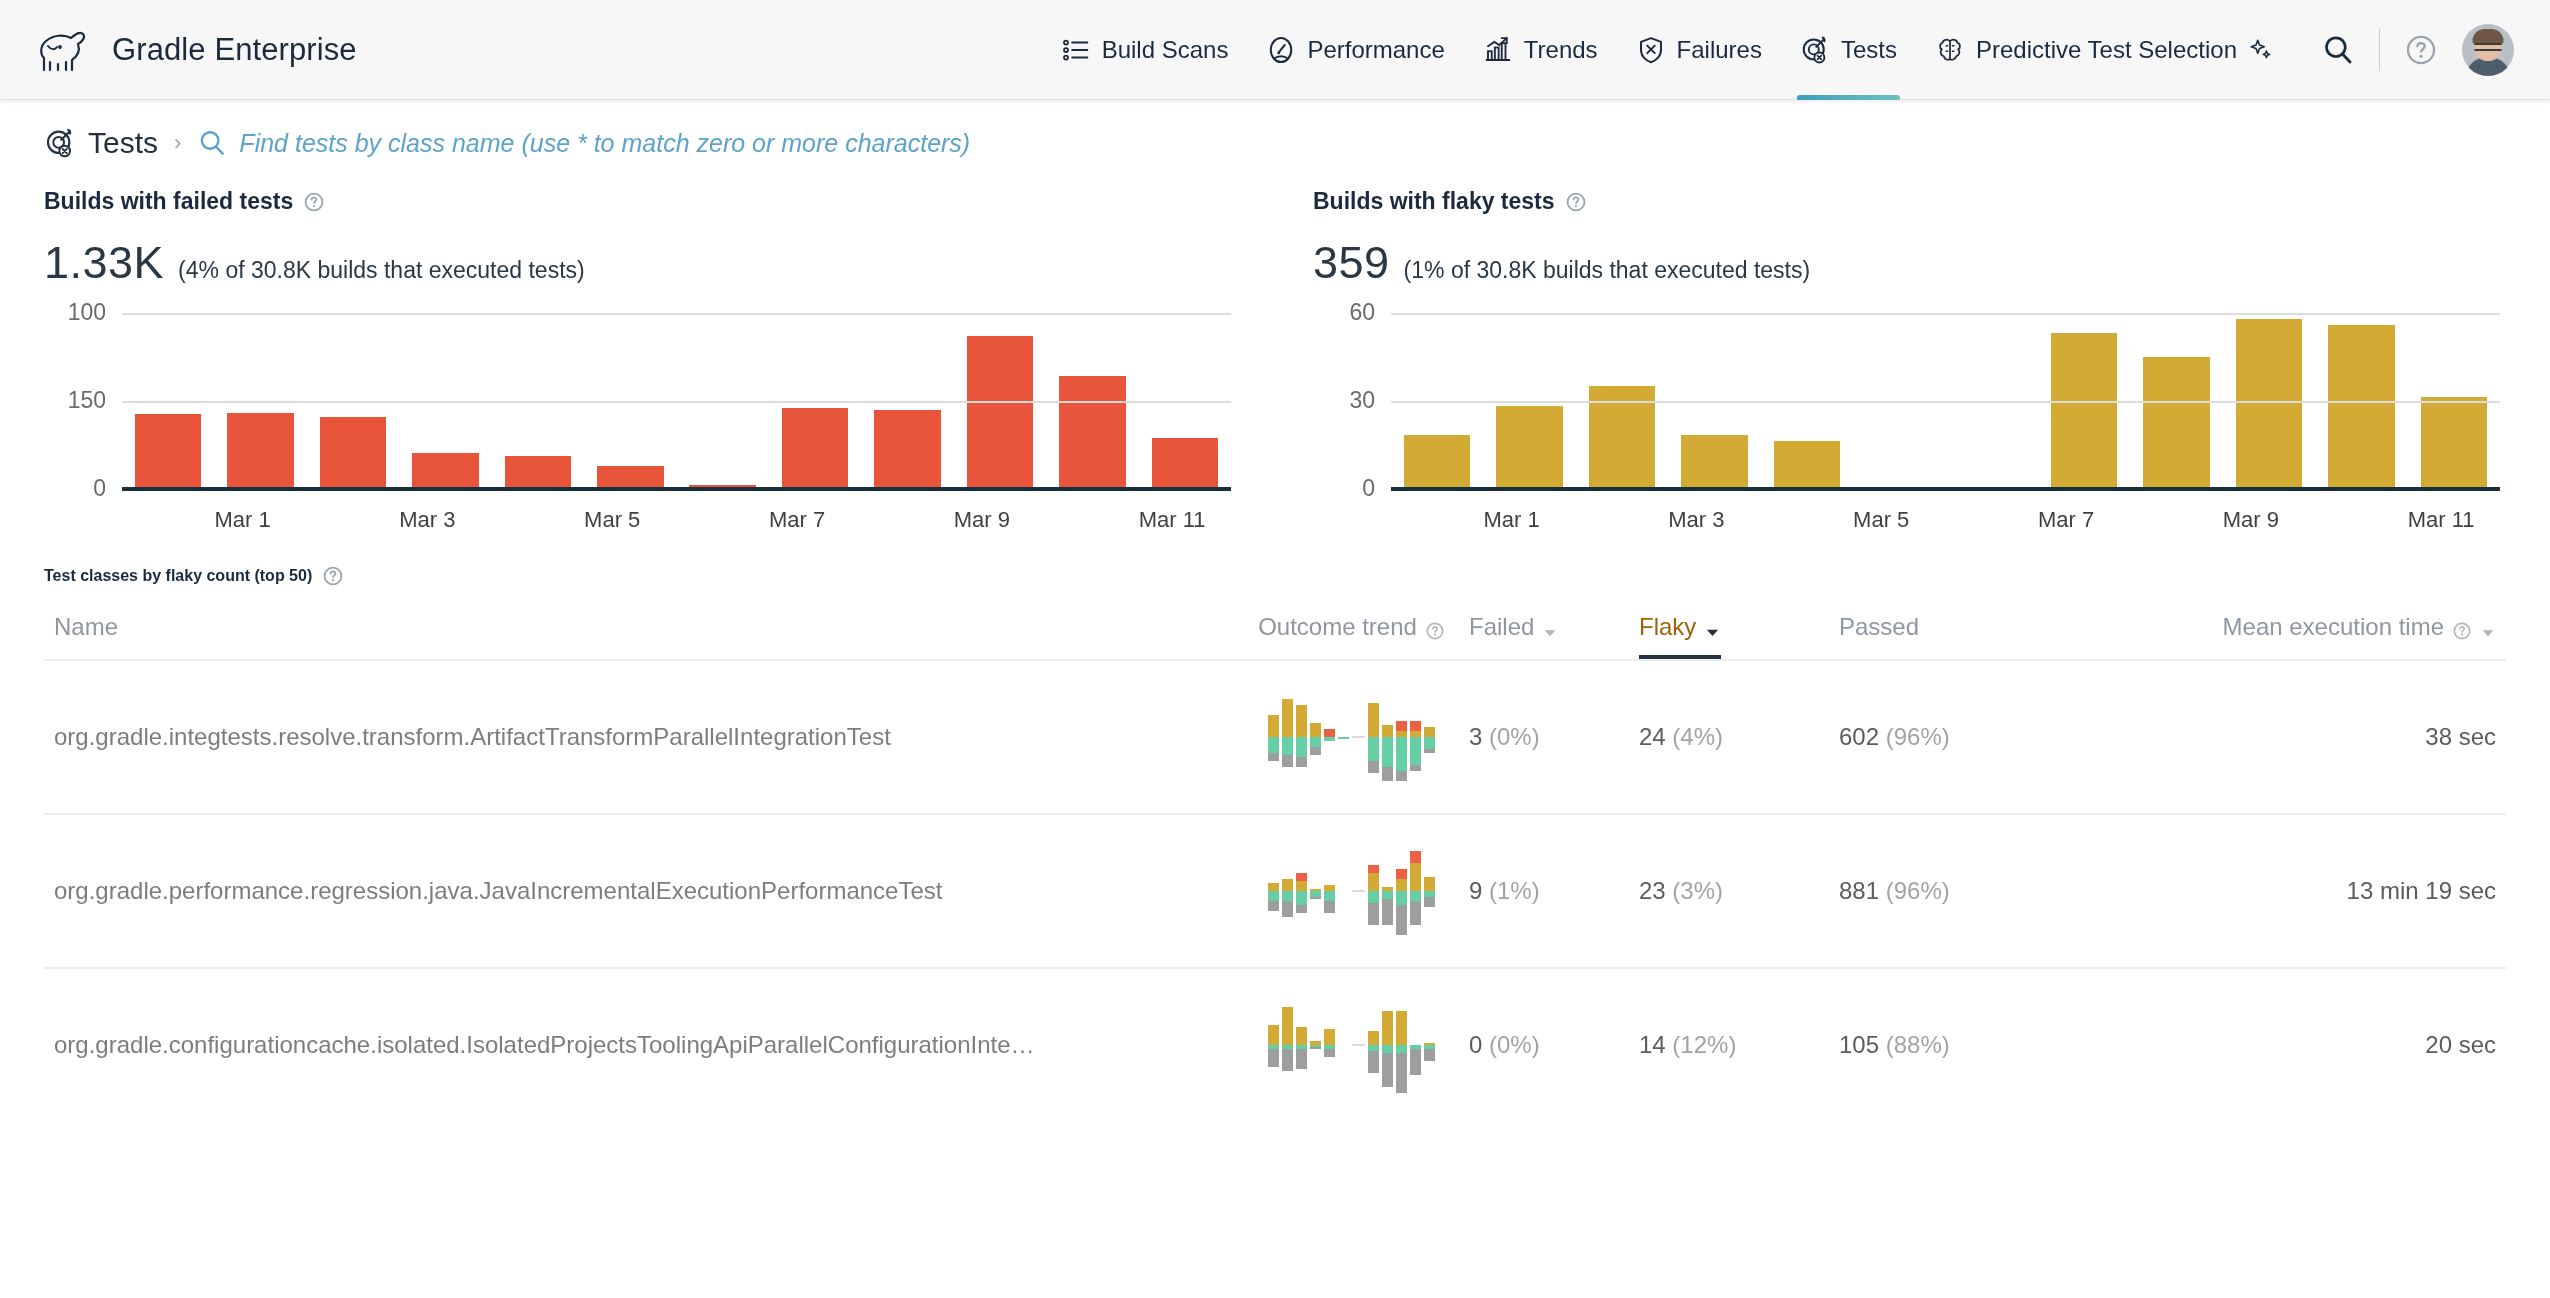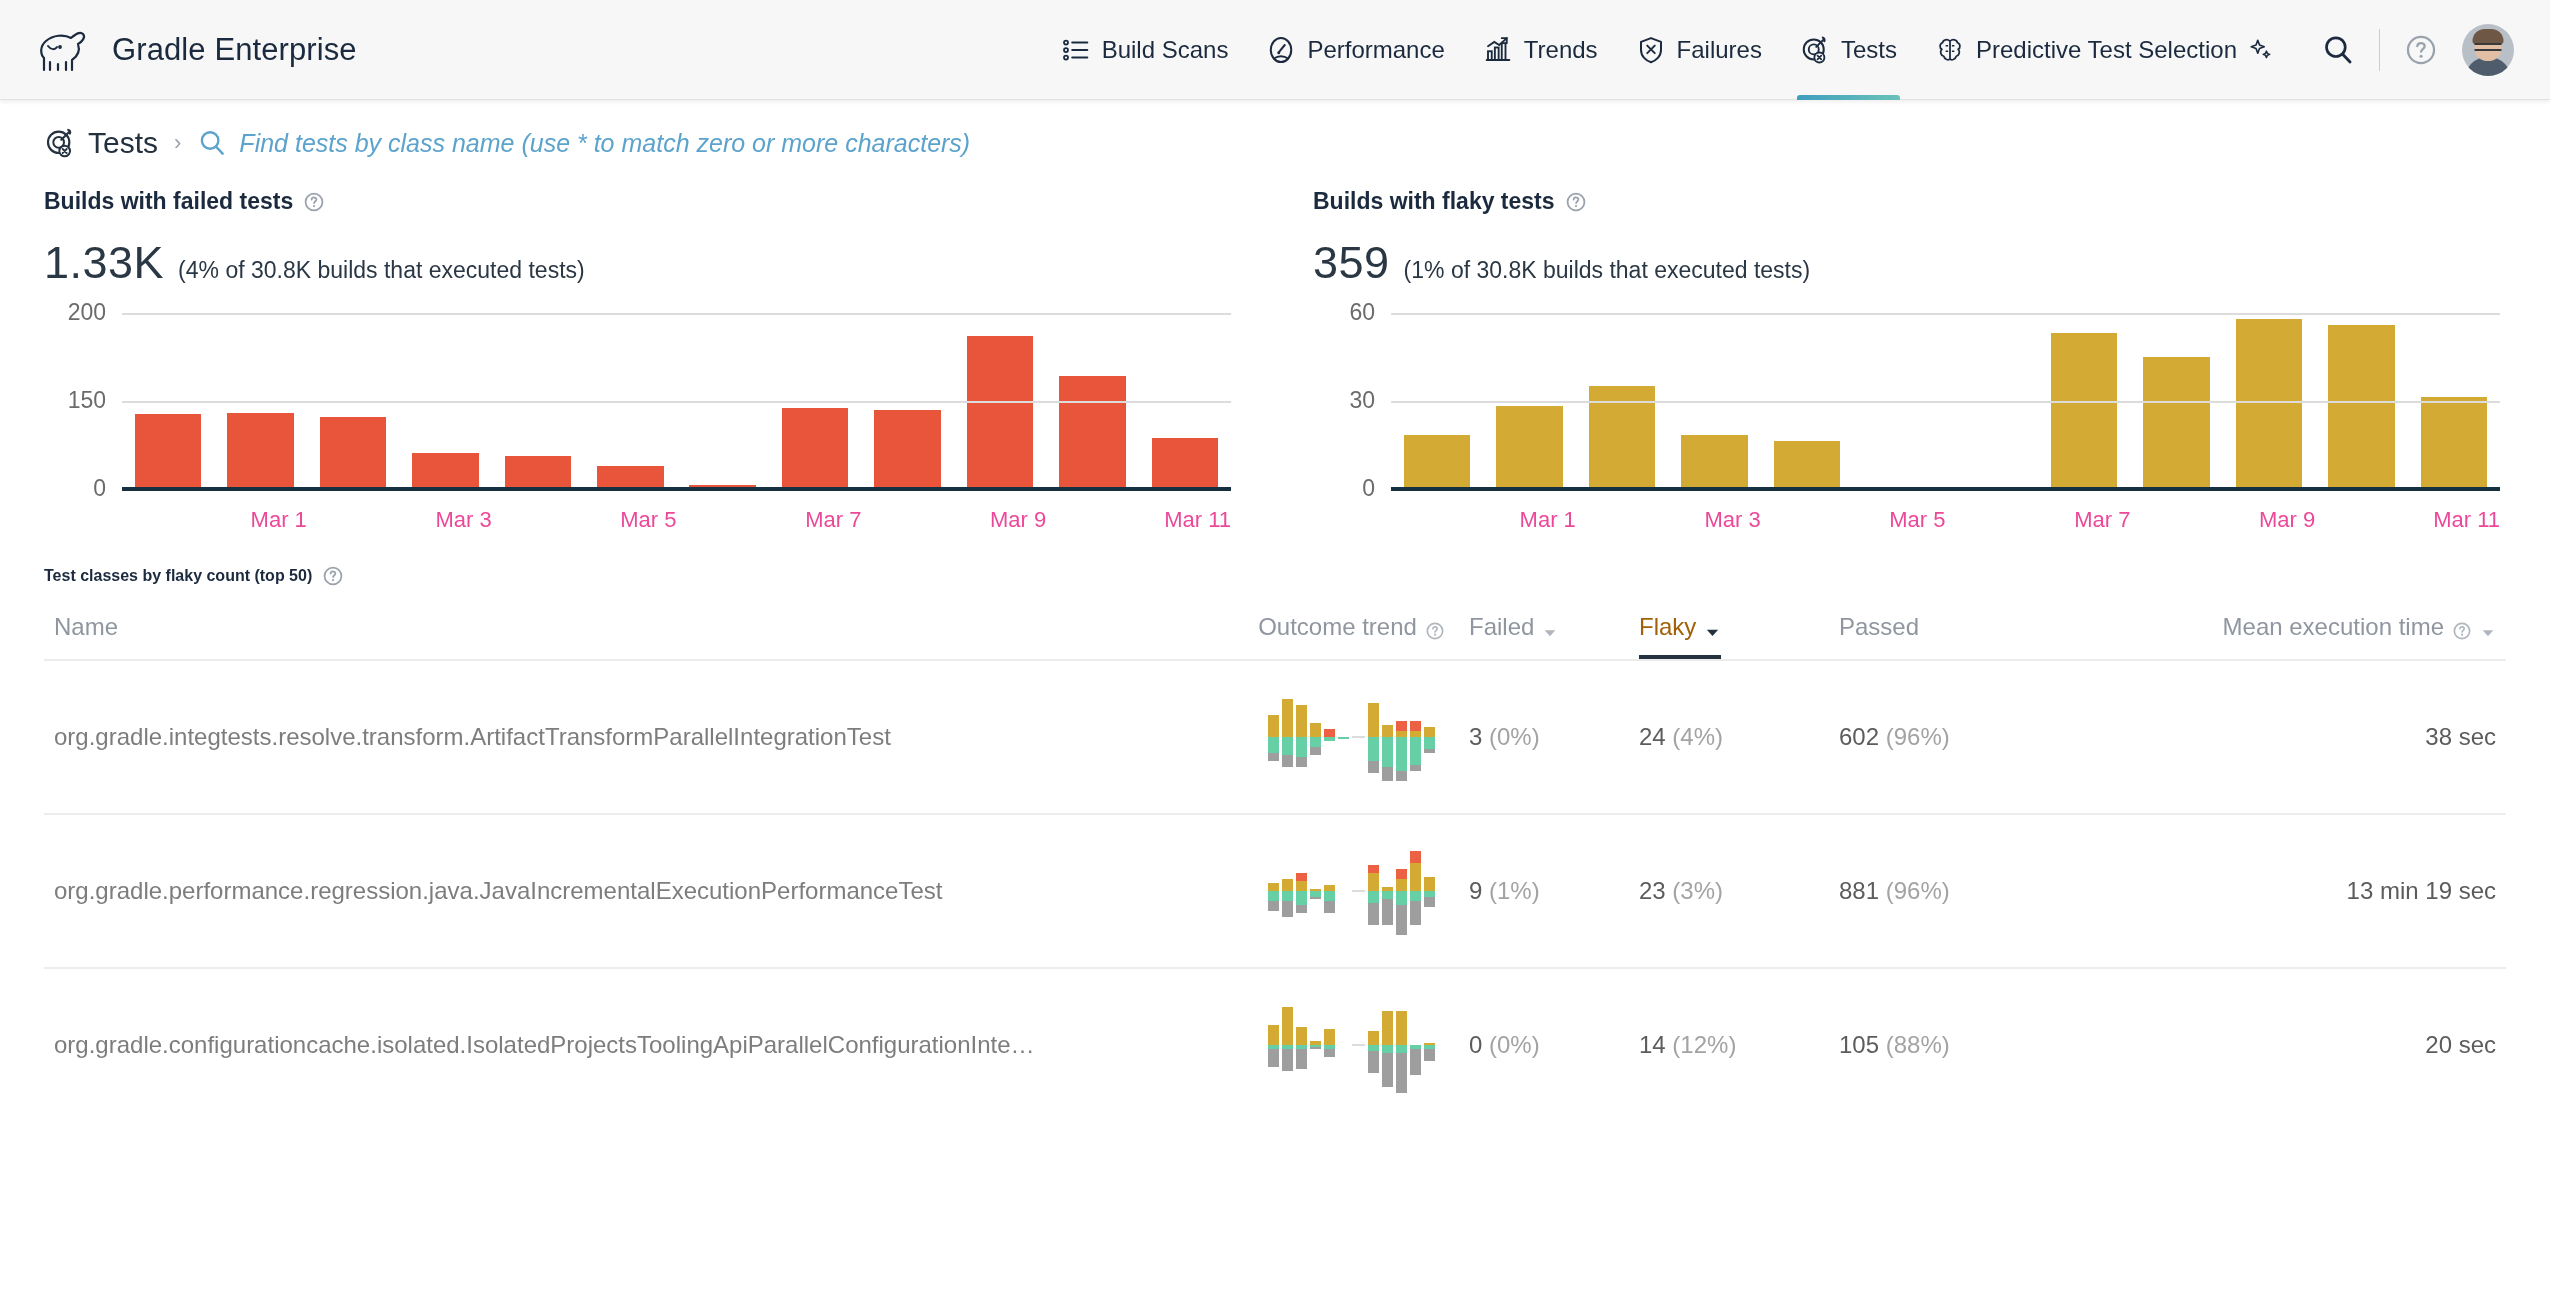--- a/index.html
+++ b/index.html
@@ -77,21 +77,21 @@
   .plot { position: absolute; left: 78px; right: 6px; top: 0; height: 180px; }
   .gridline { position: absolute; left: 0; right: 0; height: 2px; background: #dcdcdc; }
   .axisline { position: absolute; left: 0; right: 0; bottom: 0; height: 4px; background: #17303f; }
   .ytick { position: absolute; right: calc(100% + 16px); transform: translateY(-52%);
     font-size: 23px; color: #6b6b6b; white-space: nowrap; }
   .bars { position: absolute; left: 0; right: 0; bottom: 4px; top: 0; display: flex; align-items: flex-end; gap: 0; }
   .barcell { flex: 1 1 0; height: 100%; display: flex; align-items: flex-end; justify-content: center; }
   .bar { width: 72%; background: #e8553a; }
   .bar.flaky { background: #d3ab34; }
   .xlabels { position: absolute; left: 78px; right: 6px; top: 196px; display: flex; }
-  .xcell { flex: 1 1 0; text-align: right; font-size: 22px; color: #ec4899; white-space: nowrap; }
+  .xcell { flex: 1 1 0; text-align: left; font-size: 22px; color: #404040; white-space: nowrap; }
 
   
   .tablewrap { padding: 34px 44px 0 44px; }
   .table-head { display: flex; align-items: center; gap: 10px; margin-bottom: 26px; }
   .table-title { font-size: 16px; font-weight: 700; color: #1b2a3e; }
   table { width: 100%; border-collapse: collapse; table-layout: fixed; }
   th { font-weight: 400; font-size: 24px; color: #9096a0; padding: 0 0 18px 0; vertical-align: bottom; }
   th .thin { display: inline-flex; align-items: flex-end; gap: 8px; cursor: pointer; }
   th.sorted { color: #a16207; }
   th.sorted .thin { border-bottom: 4px solid #24313f; padding-bottom: 14px; margin-bottom: -18px; }
@@ -309,21 +309,21 @@
             </div>
             <div class="barcell">
               <div class="bar" style="height: 49.3px;"></div>
             </div>
           </div>
         <div class="axisline"></div>
       <div class="ytick" style="top: 178px;">0</div>
           <div class="gridline" style="top: 90px;"></div>
           <div class="ytick" style="top: 90px;">150</div>
           <div class="gridline" style="top: 2px;"></div>
-          <div class="ytick" style="top: 2px;">200</div>
+          <div class="ytick" style="top: 2px;">100</div>
         </div>
       <div class="xlabels" id="xlab0">
           <div class="xcell"></div>
           <div class="xcell">Mar 1</div>
           <div class="xcell"></div>
           <div class="xcell">Mar 3</div>
           <div class="xcell"></div>
           <div class="xcell">Mar 5</div>
           <div class="xcell"></div>
           <div class="xcell">Mar 7</div>

